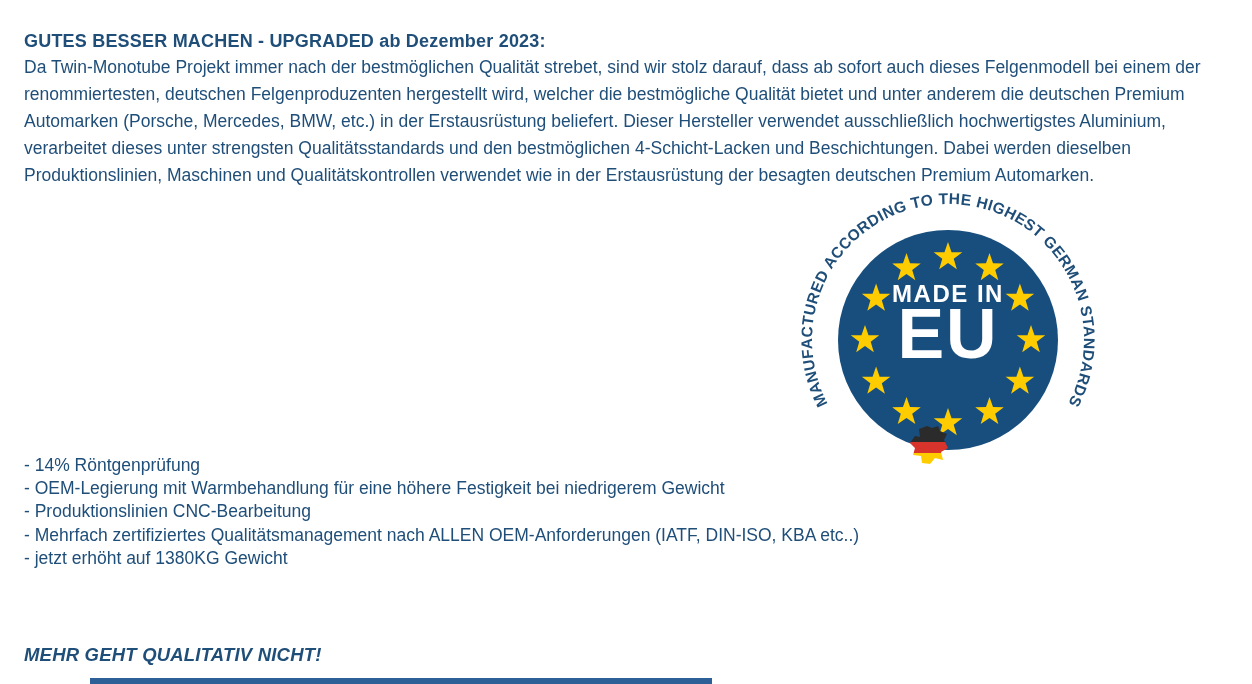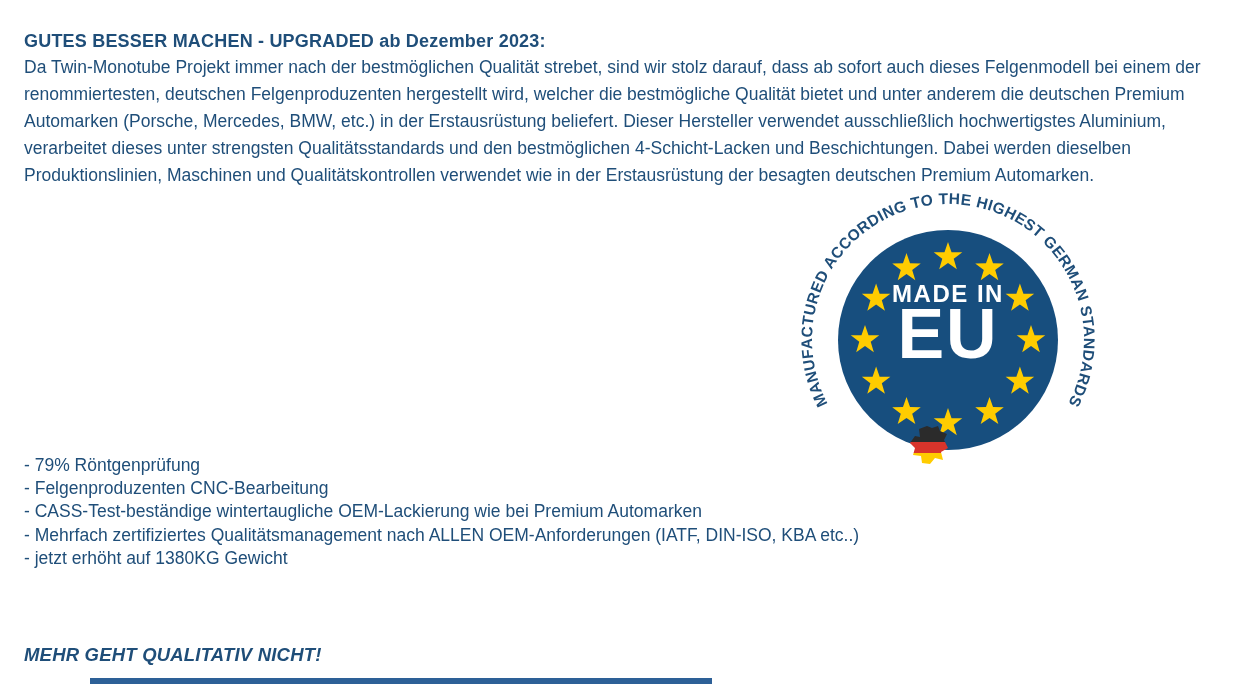--- a/index.html
+++ b/index.html
@@ -88,22 +88,22 @@
   <g transform="translate(112 236)">
     <g clip-path="url(#germanyClip)">
       <rect x="0" y="0" width="38" height="16" fill="#2B2B2B"></rect>
       <rect x="0" y="16" width="38" height="11" fill="#D9342B"></rect>
       <rect x="0" y="27" width="38" height="11" fill="#FFCC00"></rect>
     </g>
   </g>
 </svg>
 
 <div class="abs features">
-  <div>- 79% Röntgenprüfung</div>
-  <div>- Felgenproduzenten CNC-Bearbeitung</div>
-  <div>- CASS-Test-beständige wintertaugliche OEM-Lackierung wie bei Premium Automarken</div>
+  <div>- 14% Röntgenprüfung</div>
+  <div>- OEM-Legierung mit Warmbehandlung für eine höhere Festigkeit bei niedrigerem Gewicht</div>
+  <div>- Produktionslinien CNC-Bearbeitung</div>
   <div>- Mehrfach zertifiziertes Qualitätsmanagement nach ALLEN OEM-Anforderungen (IATF, DIN-ISO, KBA etc..)</div>
   <div>- jetzt erhöht auf 1380KG Gewicht</div>
 </div>
 
 <div class="abs closing">MEHR GEHT QUALITATIV NICHT!</div>
 
 <div class="abs bottom-bar" style="background: rgb(45, 96, 151);"></div>
 
 </body></html>

